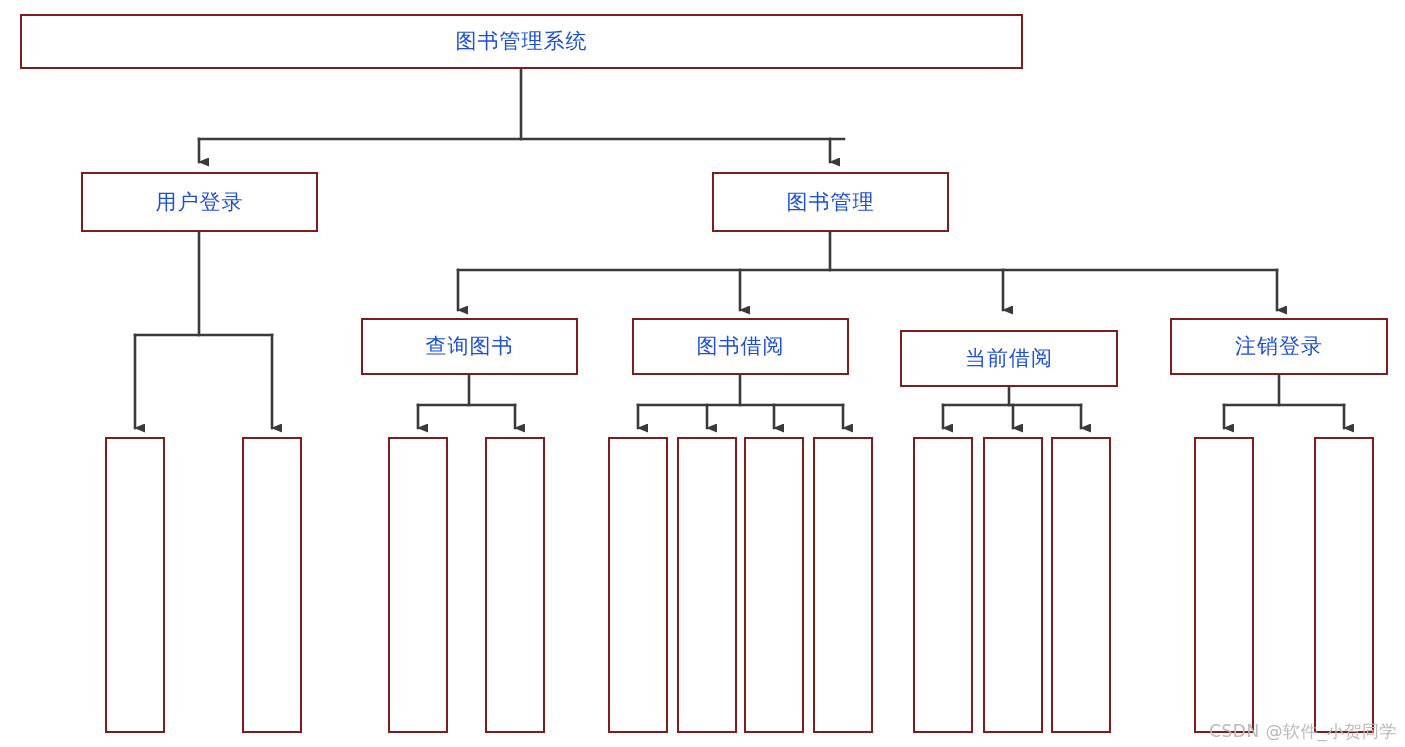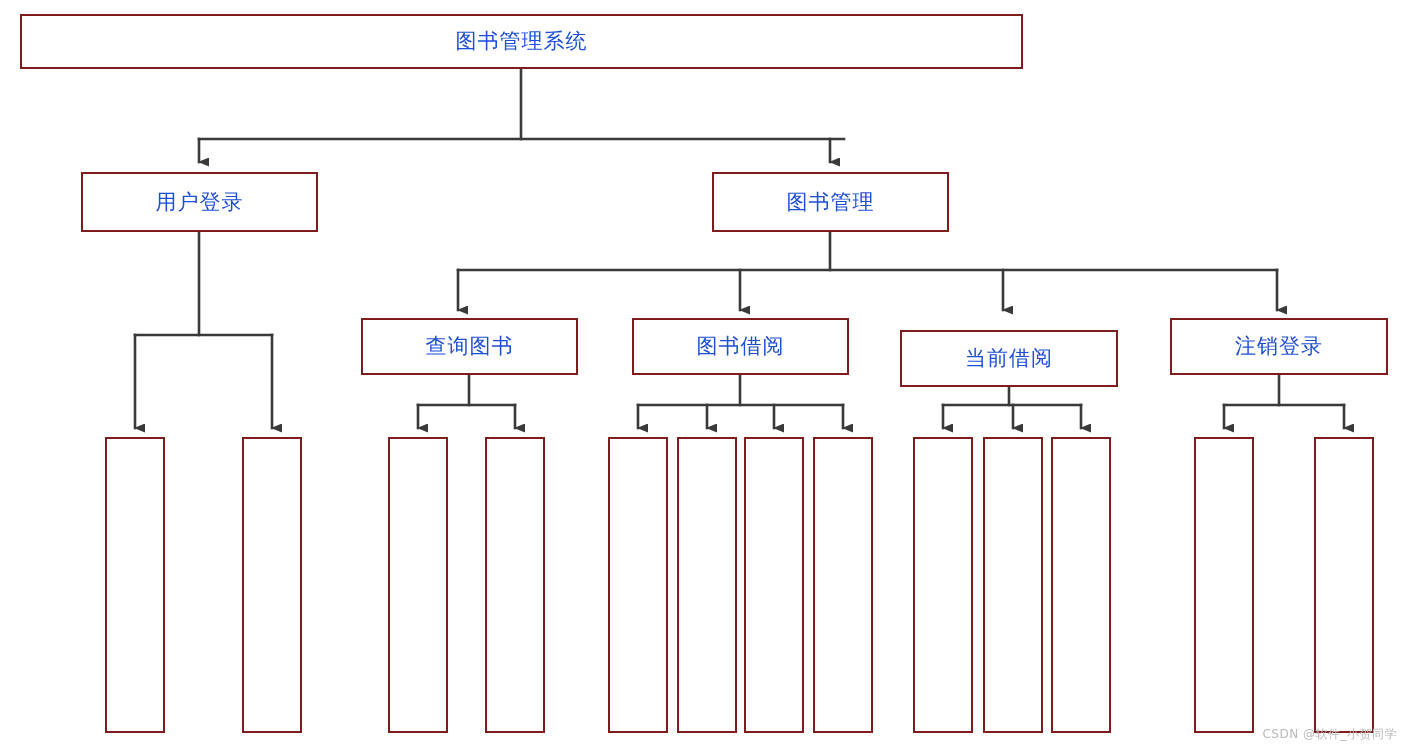--- a/index.html
+++ b/index.html
@@ -68,21 +68,21 @@
     overflow: hidden;
   }
   .node.leaf.tall .node-label {
     font-size: 26px;
     letter-spacing: 0px;
   }
   #watermark {
     position: absolute;
     right: 8px;
     bottom: 4px;
-    font-size: 12px;
+    font-size: 17px;
     color: #b9b9b9;
     letter-spacing: 0.5px;
     z-index: 5;
     white-space: nowrap;
   }
 </style>
 </head>
 <body>
 
 <div id="diagram-root">

